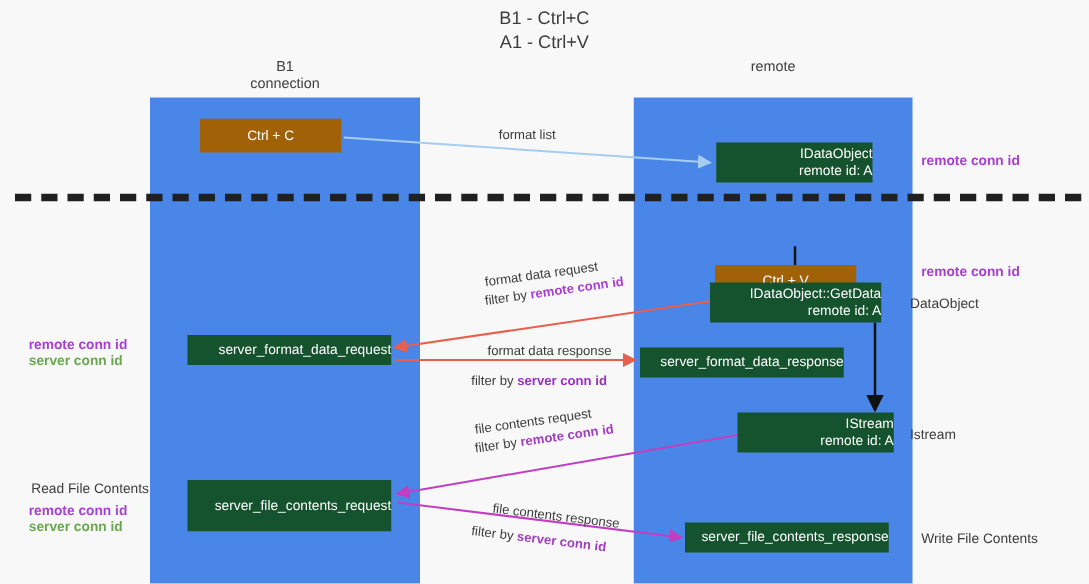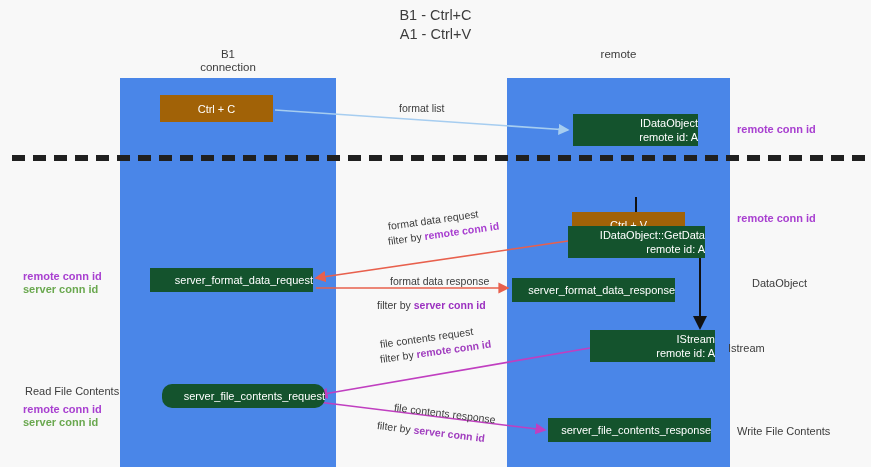--- a/index.html
+++ b/index.html
@@ -237,33 +237,33 @@
 
   <div class="box orange" style="left:150px; top:268px; width:163px; height:24px;">
     <span>server_format_data_request</span>
   </div>
 
   <div class="box orange" style="left:590px; top:330px; width:125px; height:32px;">
     <span>IStream</span>
     <span class="l2">remote id: A</span>
   </div>
 
-  <div class="box orange" style="left:162px; top:384px; width:163px; height:24px;border-radius:10px;">
+  <div class="box orange" style="left:150px; top:384px; width:163px; height:41px;">
     <span>server_file_contents_request</span>
   </div>
 
   <div class="box orange" style="left:548px; top:418px; width:163px; height:24px;">
     <span>server_file_contents_response</span>
   </div>
 
   <div class="side-label lbl-purple" style="left:737px; top:122px;">remote conn id</div>
 
   <div class="side-label lbl-purple" style="left:737px; top:211px;">remote conn id</div>
 
-  <div class="side-label" style="left:752px; top:236px;margin-top:40px;">DataObject</div>
+  <div class="side-label" style="left:728px; top:236px;">DataObject</div>
 
   <div class="side-label" style="left:728px; top:341px;">Istream</div>
 
   <div class="side-label" style="left:737px; top:424px;">Write File Contents</div>
 
   <div class="side-label lbl-purple" style="left:23px; top:269px;">remote conn id</div>
   <div class="side-label lbl-green" style="left:23px; top:282px;">server conn id</div>
 
   <div class="side-label" style="left:25px; top:384px;">Read File Contents</div>
   <div class="side-label lbl-purple" style="left:23px; top:402px;">remote conn id</div>

